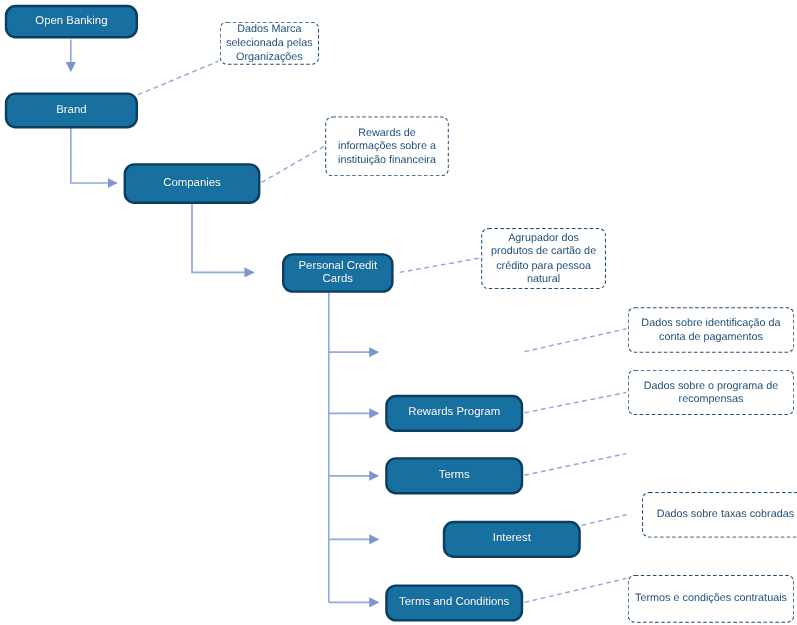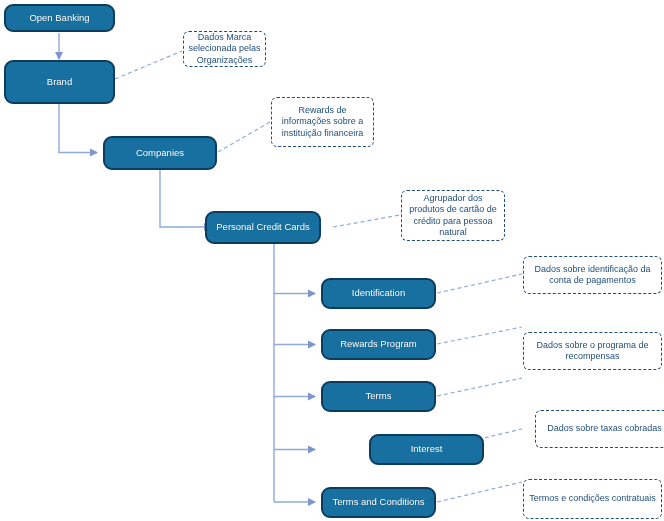--- a/index.html
+++ b/index.html
@@ -71,30 +71,29 @@
     <line class="dash" x1="218" y1="152" x2="270" y2="122"></line>
     <line class="dash" x1="333" y1="227" x2="400" y2="215"></line>
     <line class="dash" x1="437" y1="293" x2="522" y2="274"></line>
     <line class="dash" x1="437" y1="344" x2="522" y2="327"></line>
     <line class="dash" x1="437" y1="396" x2="522" y2="378"></line>
     <line class="dash" x1="437" y1="449" x2="522" y2="429"></line>
     <line class="dash" x1="437" y1="502" x2="522" y2="482"></line>
   </svg>
 
   <div class="node" style="left:4px;   top:4px;   width:111px; height:28px;">Open Banking</div>
-  <div class="node" style="left:4px;   top:60px;  width:111px; height:44px;">Brand</div>
+  <div class="node" style="left:4px;   top:77px;  width:111px; height:30px;">Brand</div>
   <div class="node" style="left:103px; top:136px; width:114px; height:34px;">Companies</div>
-  <div class="node" style="left:205px; top:211px; width:116px; height:33px;">Personal Credit Cards</div>
-  <div class="node" style="left:321px; top:278px; width:115px; height:31px;">Identification</div>
+  <div class="node" style="left:235px; top:211px; width:93px; height:33px;">Personal Credit Cards</div>
   <div class="node" style="left:321px; top:329px; width:115px; height:31px;">Rewards Program</div>
   <div class="node" style="left:321px; top:381px; width:115px; height:31px;">Terms</div>
   <div class="node" style="left:321px; top:434px; width:115px; height:31px;margin-left:48px;">Interest</div>
   <div class="node" style="left:321px; top:487px; width:115px; height:31px;">Terms and Conditions</div>
 
-  <div class="note" style="left:183px; top:31px;  width:83px; height:36px;">Dados Marca selecionada pelas Organizações</div>
+  <div class="note" style="left:183px; top:18px;  width:83px; height:36px;">Dados Marca selecionada pelas Organizações</div>
   <div class="note" style="left:271px; top:97px;  width:103px; height:50px;">Rewards de informações sobre a instituição financeira</div>
   <div class="note" style="left:401px; top:190px; width:104px; height:51px;">Agrupador dos produtos de cartão de crédito para pessoa natural</div>
   <div class="note" style="left:523px; top:256px; width:139px; height:38px;">Dados sobre identificação da conta de pagamentos</div>
-  <div class="note" style="left:523px; top:308px; width:139px; height:38px;margin-top:24px;">Dados sobre o programa de recompensas</div>
+  <div class="note" style="left:523px; top:308px; width:139px; height:38px;">Dados sobre o programa de recompensas</div>
   <div class="note" style="left:535px; top:410px; width:139px; height:38px;">Dados sobre taxas cobradas</div>
   <div class="note" style="left:523px; top:479px; width:139px; height:40px;">Termos e condições contratuais</div>
 
 </div>
 
 </body></html>

